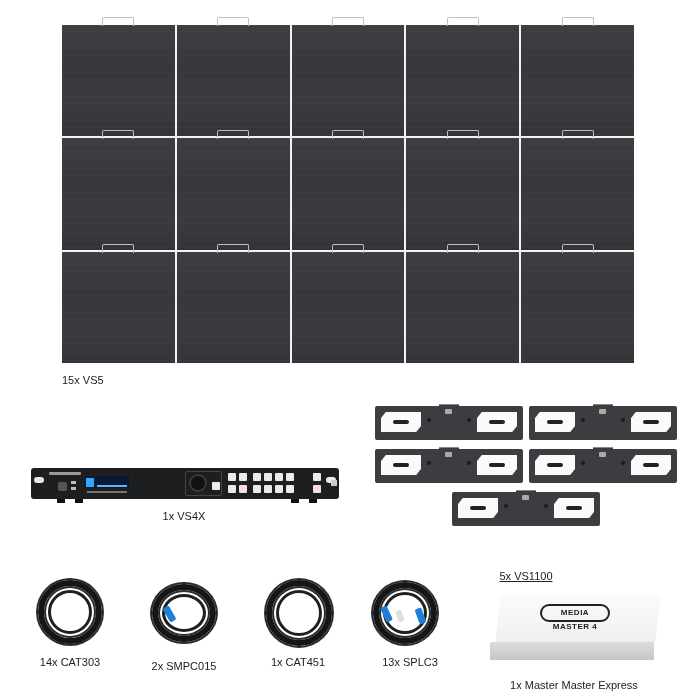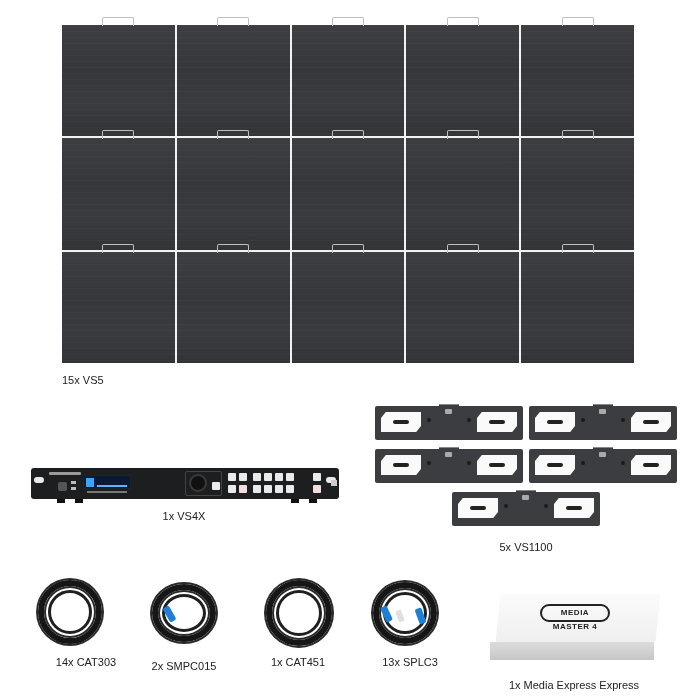--- a/index.html
+++ b/index.html
@@ -178,26 +178,26 @@
     <span class="dot" style="left:92px;"></span>
 </div>
 <div class="bracket" style="left:452px; top:492px;">
   <span class="notch"></span>
     <span class="badge"></span>
   <span class="win" style="left:6px;"></span>
     <span class="win" style="right:6px;"></span>
   <span class="dot" style="left:52px;"></span>
     <span class="dot" style="left:92px;"></span>
 </div>
-<div class="label center" style="left:526px; top:541px;">5x VS1100</div>
+<div class="label center" style="left:526px; top:570px;text-decoration:underline;">5x VS1100</div>
 
 <div class="coil" style="left:38px; top:580px; width:64px; height:64px;">
   <span class="inner"></span>
 </div>
-<div class="label center" style="left:70px; top:656px;margin-left:16px;">14x CAT303</div>
+<div class="label center" style="left:70px; top:656px;">14x CAT303</div>
 
 <div class="coil" style="left:152px; top:584px; width:64px; height:58px;">
   <span class="inner"></span>
   <span class="plug-blue" style="left:8px; top:16px; transform:rotate(-30deg);"></span>
 </div>
 <div class="label center" style="left:184px; top:660px;">2x SMPC015</div>
 
 <div class="coil" style="left:266px; top:580px; width:66px; height:66px;">
   <span class="inner"></span>
 </div>
@@ -209,13 +209,13 @@
   <span class="plug-white" style="left:18px; top:22px; transform:rotate(-20deg);"></span>
   <span class="plug-blue" style="left:38px; top:20px; transform:rotate(-20deg);"></span>
 </div>
 <div class="label center" style="left:410px; top:656px;text-align:center;">13x SPLC3</div>
 
 <div class="mmbox">
   <span class="top"></span>
   <span class="front"></span>
   <span class="logo">MEDIA MASTER 4</span>
 </div>
-<div class="label center" style="left:574px; top:679px;">1x Media Express Express</div>
+<div class="label center" style="left:574px; top:679px;">1x Master Master Express</div>
 
 </body></html>

